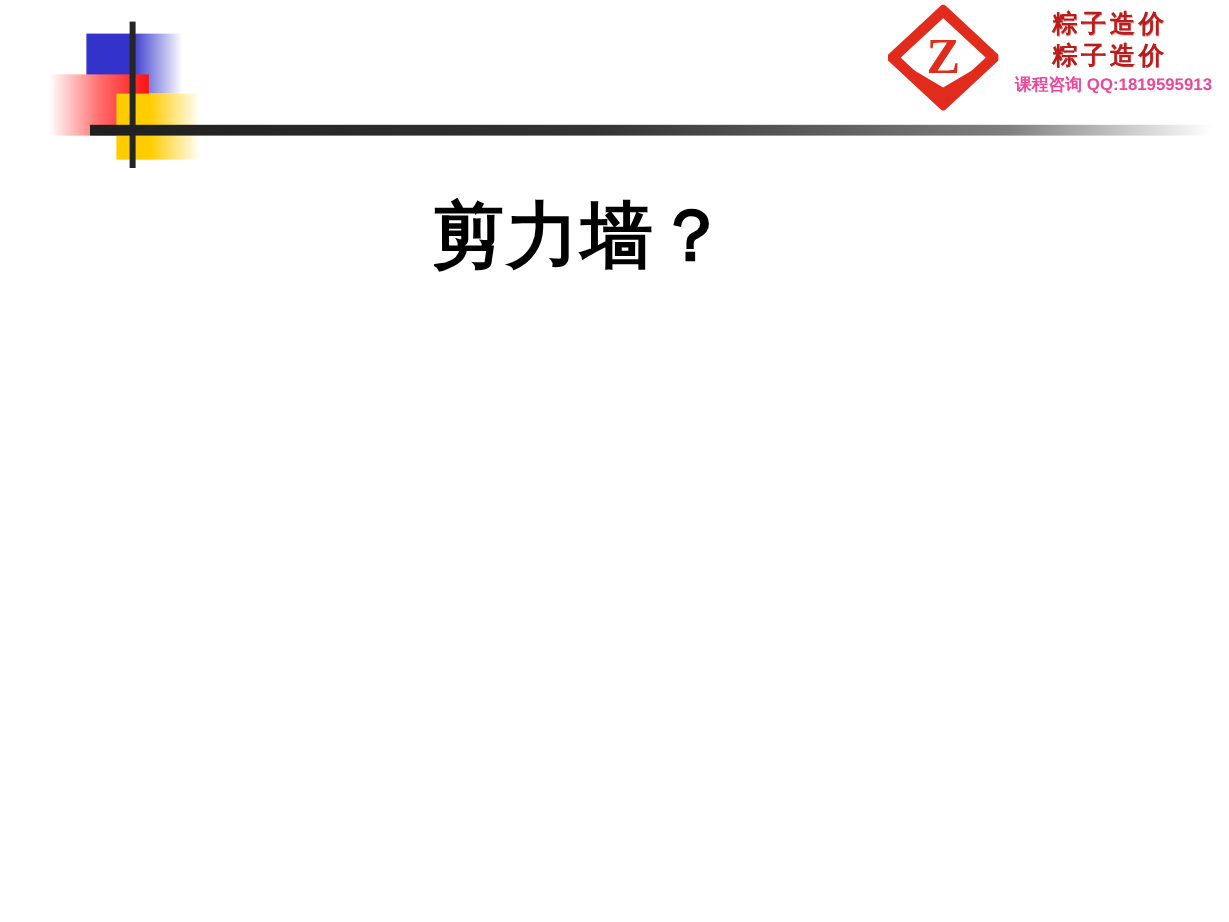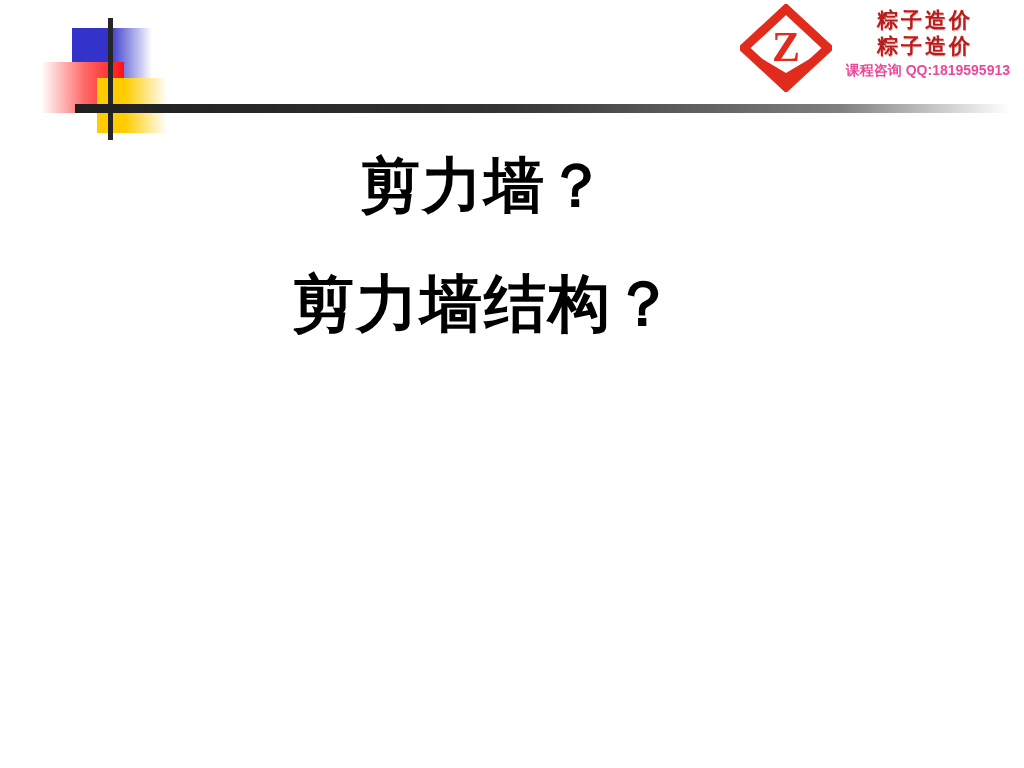--- a/index.html
+++ b/index.html
@@ -93,21 +93,21 @@
     letter-spacing: 0px;
     white-space: nowrap;
     margin-top: 3px;
     margin-left: 6px;
   }
 
   
   .headlines {
     position: absolute;
     left: 0;
-    top: 155px;
+    top: 167px;
     width: 968px;
   }
   .hl {
     color: #000000;
     font-family: "DejaVu Serif", "Liberation Serif", serif;
     font-weight: bold;
     text-align: center;
     white-space: nowrap;
     letter-spacing: 2px;
   }
@@ -139,16 +139,15 @@
     </div>
     <div class="brand-text">
       <div class="brand-line">粽子造价</div>
       <div class="brand-line">粽子造价</div>
       <div class="brand-contact">课程咨询 QQ:1819595913</div>
     </div>
   </div>
 
   <div class="headlines">
     <div class="hl hl-1">剪力墙？</div>
-    <div class="hl hl-2">剪力墙结构？</div>
   </div>
 
 </div>
 
 </body></html>

